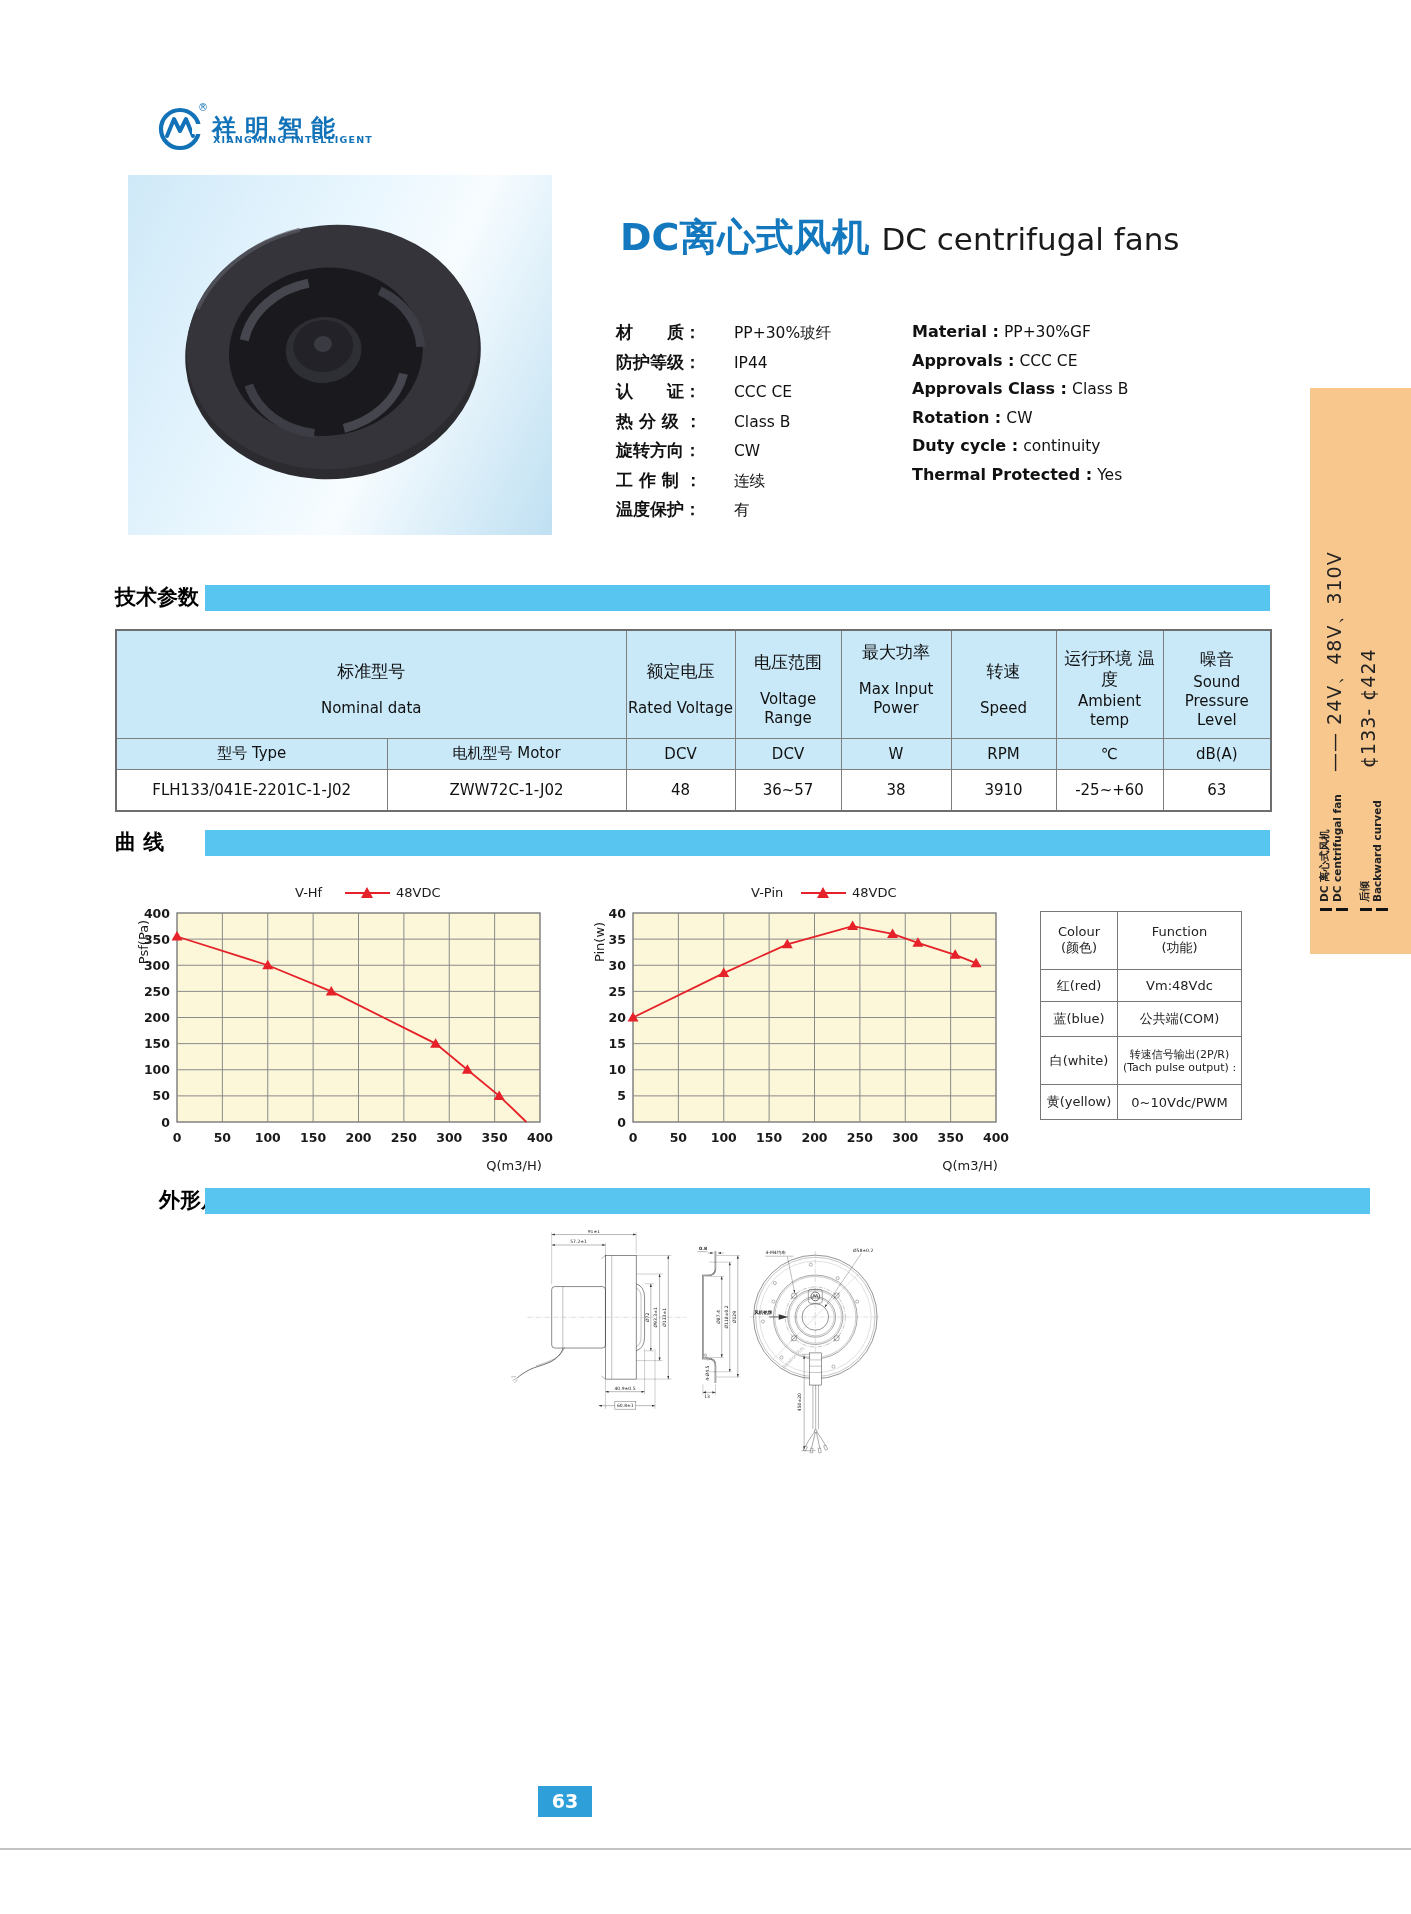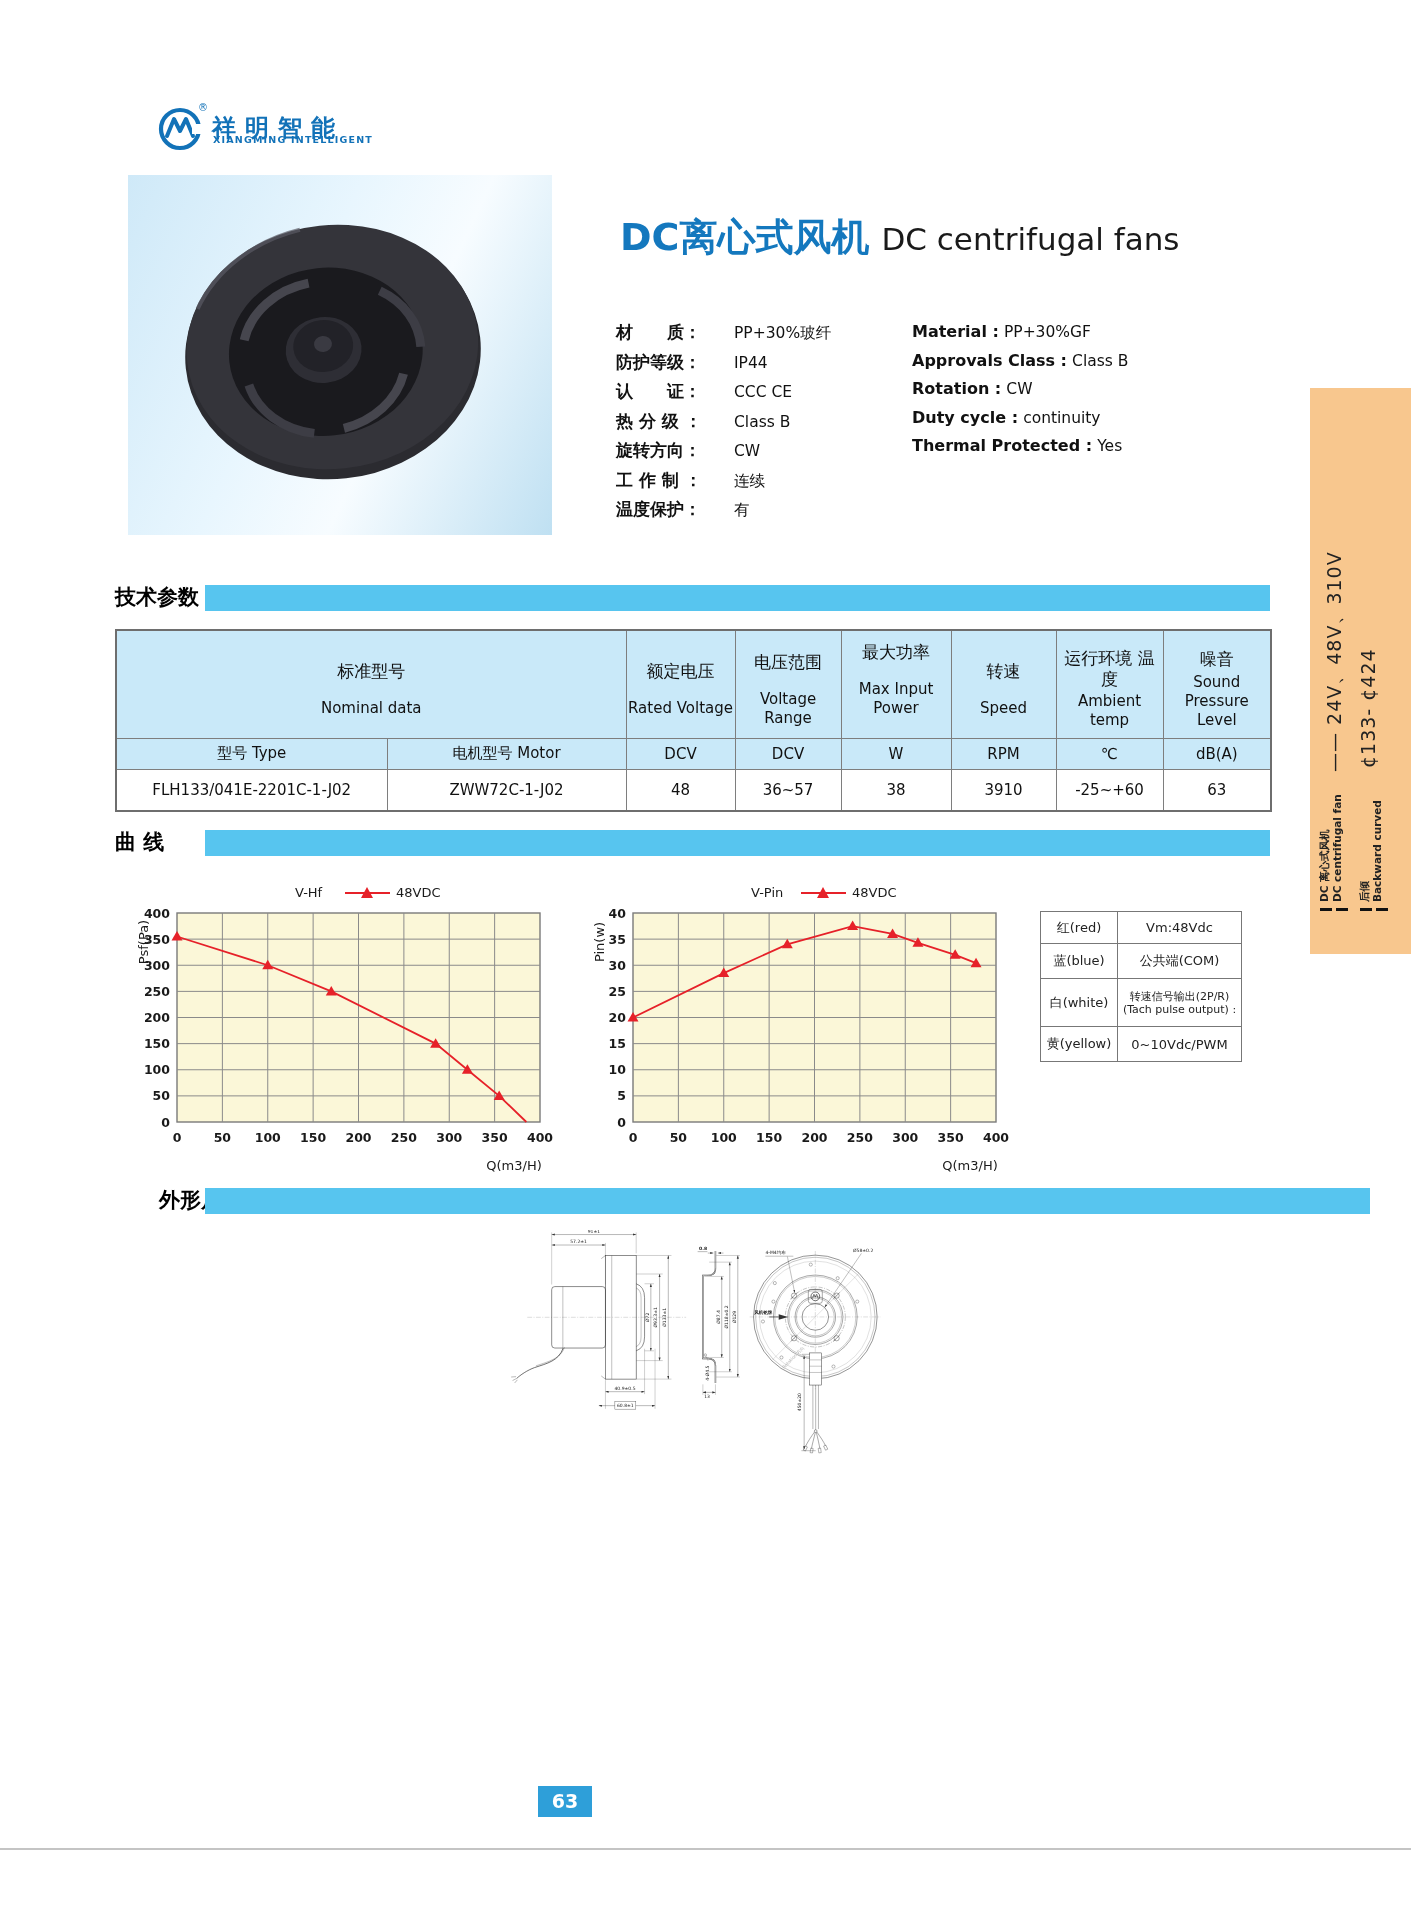--- a/index.html
+++ b/index.html
@@ -94,20 +94,21 @@
     <div><span class="spec-label cn">材　　质：</span><span class="spec-value">PP+30%玻纤</span></div>
     <div><span class="spec-label cn">防护等级：</span><span class="spec-value">IP44</span></div>
     <div><span class="spec-label cn">认　　证：</span><span class="spec-value">CCC CE</span></div>
     <div><span class="spec-label cn">热 分 级 ：</span><span class="spec-value">Class B</span></div>
     <div><span class="spec-label cn">旋转方向：</span><span class="spec-value">CW</span></div>
     <div><span class="spec-label cn">工 作 制 ：</span><span class="spec-value">连续</span></div>
     <div><span class="spec-label cn">温度保护：</span><span class="spec-value">有</span></div>
   </div>
   <div class="abs spec-col" style="left:912px;top:318px;width:380px;">
     <div><span class="spec-label">Material :</span> <span class="spec-value">PP+30%GF</span></div>
+    <div><span class="spec-label">Approvals :</span> <span class="spec-value">CCC CE</span></div>
     <div><span class="spec-label">Approvals Class :</span> <span class="spec-value">Class B</span></div>
     <div><span class="spec-label">Rotation :</span> <span class="spec-value">CW</span></div>
     <div><span class="spec-label">Duty cycle :</span> <span class="spec-value">continuity</span></div>
     <div><span class="spec-label">Thermal Protected :</span> <span class="spec-value">Yes</span></div>
   </div>
 
   <div class="abs side-tab">
     <div class="vtext vbig" style="left:12px;top:384px;width:232px;">—— 24V、48V、310V</div>
     <div class="vtext vbig" style="left:47px;top:380px;width:172px;">¢133- ¢424</div>
     <div class="vtext vpair" style="left:8px;top:514px;width:96px;">
@@ -294,20 +295,30 @@
       <text class="ctitle" x="20" y="62" text-anchor="middle" transform="rotate(-90 20 62)">Pin(w)</text>
       <text class="ctitle" x="386" y="290" text-anchor="middle">Q(m3/H)</text>
     </svg>
 
   <table class="wire abs" style="left:1040px;top:911px;">
     <colgroup>
         <col style="width:77px">
         <col style="width:124px">
       </colgroup>
     <tbody>
+        <tr style="height:58px;">
+      <td>
+        <div>Colour</div>
+            <div>(颜色)</div>
+      </td>
+      <td>
+        <div>Function</div>
+            <div>(功能)</div>
+      </td>
+    </tr>
     <tr style="height:32px;">
       <td>红(red)</td>
       <td>Vm:48Vdc</td>
     </tr>
     <tr style="height:35px;margin-left:48px;">
       <td>蓝(blue)</td>
       <td>公共端(COM)</td>
     </tr>
     <tr style="height:48px;">
       <td>白(white)</td>

